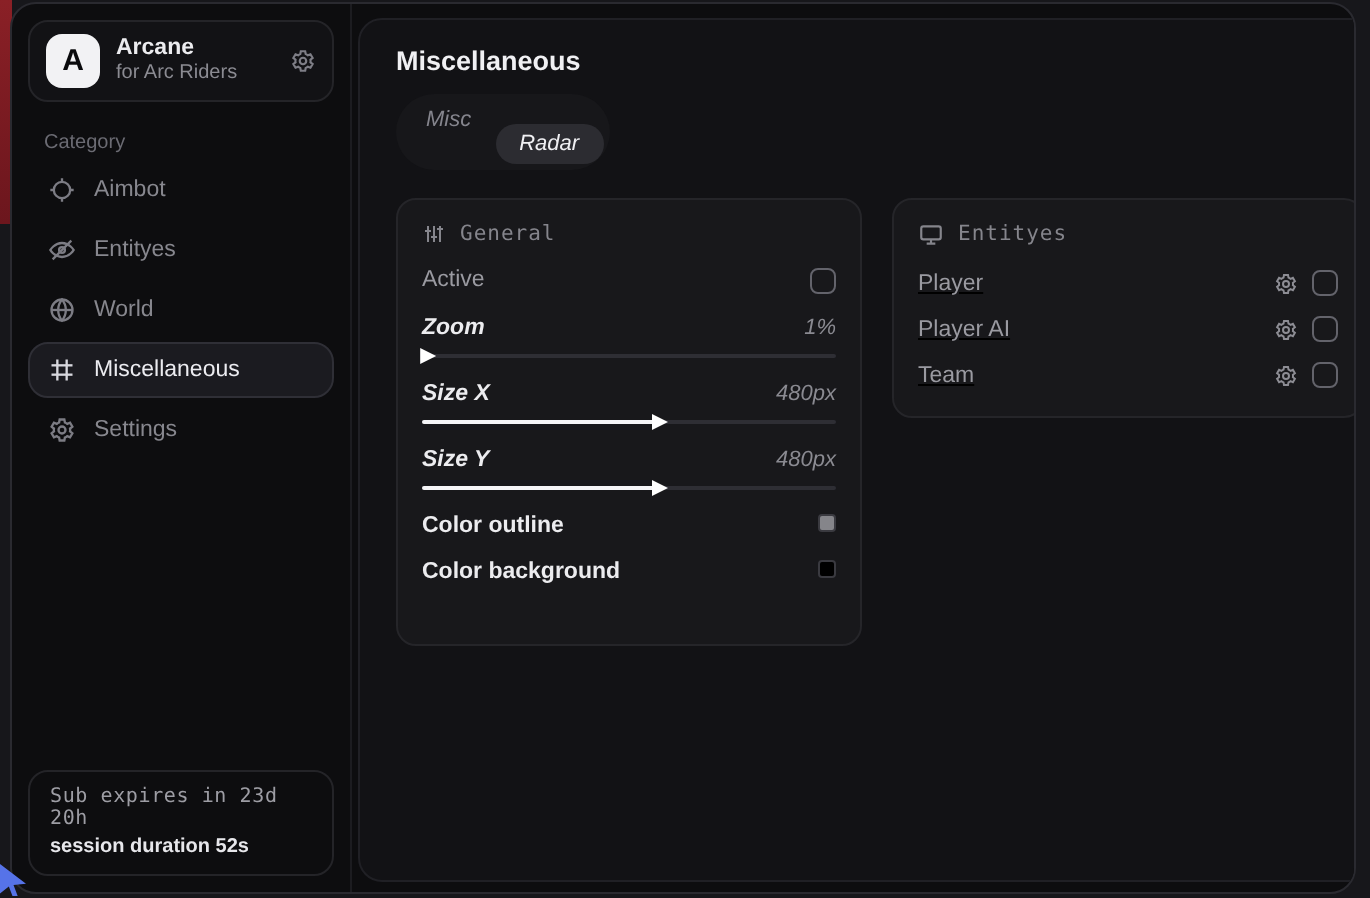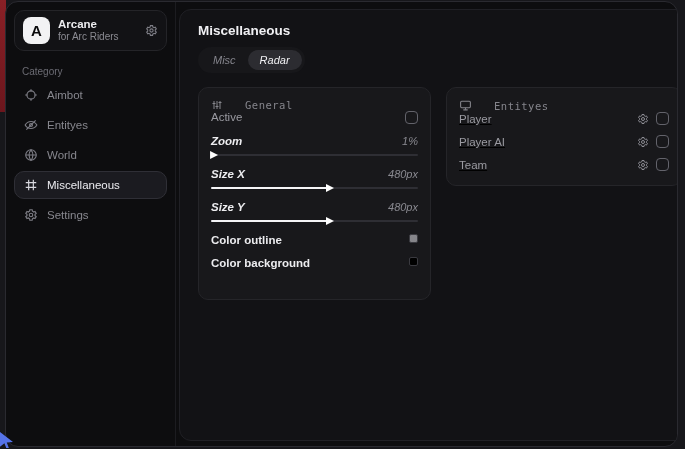--- a/index.html
+++ b/index.html
@@ -36,28 +36,28 @@
   .sub-line1 { font-family:"DejaVu Sans Mono", monospace; font-size:10px; color:#9d9da4; letter-spacing:.3px; }
   .sub-line2 { font-size:10px; color:#e7e7eb; font-weight:bold; margin-top:3px; }
 
   
   .main-wrap { flex:1; padding:7px 8px 5px 3px; }
   .main-panel { width:100%; height:100%; background:#121215; border:1px solid #202025; border-radius:12px; padding:13px 18px; }
   .page-title { color:#f0f0f3; font-size:13.5px; font-weight:bold; }
 
   .tabs { display:inline-flex; background:#17171a; border-radius:999px; padding:3px; margin-top:9px;font-style:italic; }
   .tab { font-size:11px; color:#85858d; padding:4px 12px; border-radius:999px; cursor:default; }
-  .tab.active { background:#2c2c31; color:#f0f0f3; }
+  .tab.active { background:#2c2c31; color:#f0f0f3;margin-top:12px; }
 
   .cards { display:flex; gap:15px; margin-top:14px; align-items:flex-start; }
   .card { background:#18181b; border:1px solid #252529; border-radius:10px; padding:11px 12px 12px; }
   .card.general { width:233px; }
   .card.entities { width:236px; }
 
-  .card-header { display:flex; align-items:center; gap:22px; color:#85858c; }
+  .card-header { display:flex; gap:7px; color:#85858c; margin-bottom:11px; }
   .card-header .hdr-label { font-family:"DejaVu Sans Mono", monospace; font-size:10.5px; letter-spacing:.5px; }
   .card-header .hdr-icon { display:flex; color:#85858c; }
 
   .row { display:flex; align-items:flex-start; justify-content:space-between; margin-bottom:11px; }
   .row:last-child { margin-bottom:18px; }
   .row-label-muted { color:#9a9aa1; font-size:11.5px; }
   .row-label-strong { color:#ececef; font-size:11.5px; font-weight:bold; }
   .row-value { color:#8a8a91; font-size:11px; }
 
   .checkbox { width:13px; height:13px; border:1.5px solid #63636b; border-radius:4px; background:transparent; }
@@ -149,20 +149,24 @@
         <span class="nav-icon">
           <svg width="14" height="14" viewBox="0 0 24 24" fill="none" stroke="currentColor" stroke-width="2">
               <circle cx="12" cy="12" r="3"></circle>
               <path d="M19 12a7 7 0 0 0-.1-1.2l2-1.6-2-3.4-2.4 1a7 7 0 0 0-2-1.2L14 3h-4l-.5 2.6a7 7 0 0 0-2 1.2l-2.4-1-2 3.4 2 1.6A7 7 0 0 0 5 12c0 .4 0 .8.1 1.2l-2 1.6 2 3.4 2.4-1a7 7 0 0 0 2 1.2L10 21h4l.5-2.6a7 7 0 0 0 2-1.2l2.4 1 2-3.4-2-1.6c.1-.4.1-.8.1-1.2z"></path>
             </svg>
         </span>
         <span>Settings</span>
       </div>
     </div>
 
+    <div class="sub-card">
+      <div class="sub-line1">Sub expires in 23d 20h</div>
+      <div class="sub-line2">session duration 52s</div>
+    </div>
   </div>
 
   <div class="main-wrap">
     <div class="main-panel">
 
       <div class="page-title">Miscellaneous</div>
 
       <div class="tabs">
         <div class="tab">Misc</div>
         <div class="tab active">Radar</div>

